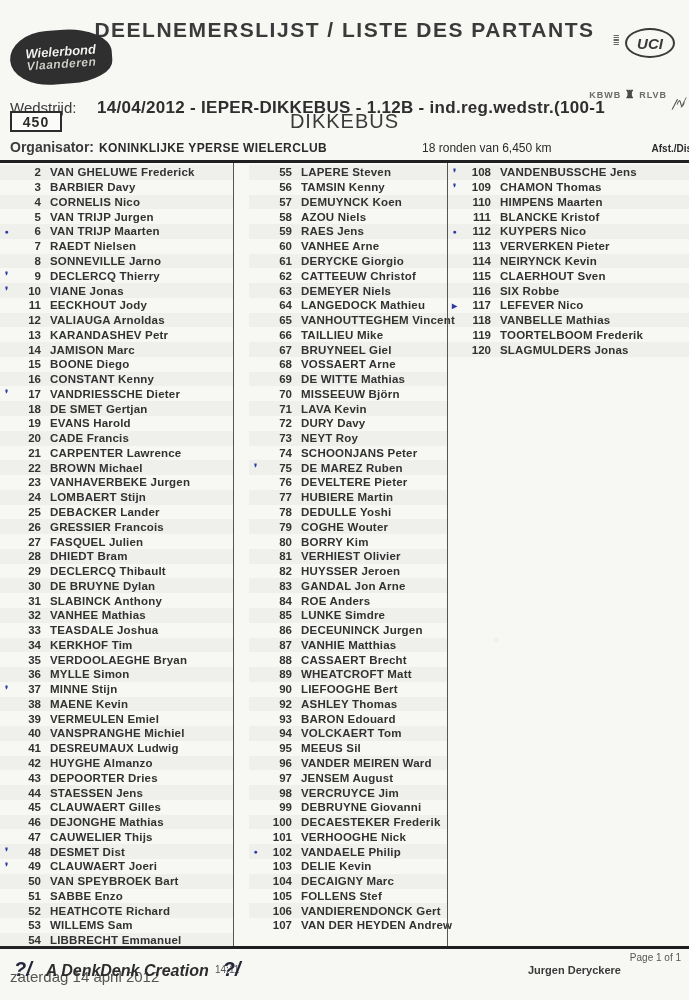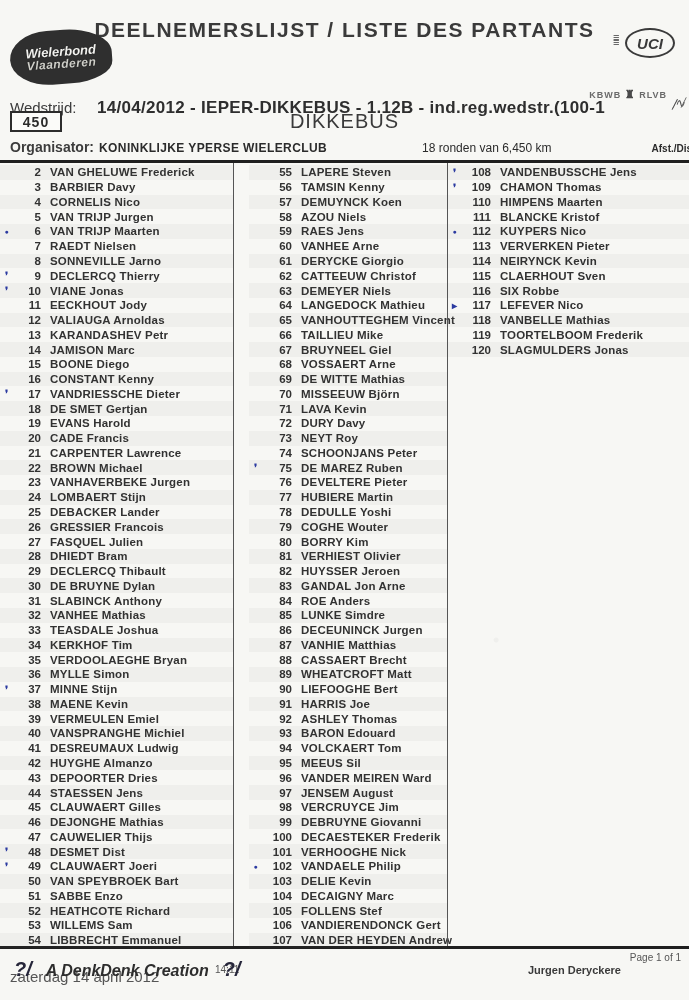--- a/index.html
+++ b/index.html
@@ -596,25 +596,20 @@
           <span class="no">89</span>
           <span class="nm">WHEATCROFT Matt</span>
         </div>
         <div class="row">
           <span class="pen"></span>
           <span class="no">90</span>
           <span class="nm">LIEFOOGHE Bert</span>
         </div>
         <div class="row">
           <span class="pen"></span>
-          <span class="no">91</span>
-          <span class="nm">HARRIS Joe</span>
-        </div>
-        <div class="row">
-          <span class="pen"></span>
           <span class="no">92</span>
           <span class="nm">ASHLEY Thomas</span>
         </div>
         <div class="row">
           <span class="pen"></span>
           <span class="no">93</span>
           <span class="nm">BARON Edouard</span>
         </div>
         <div class="row">
           <span class="pen"></span>

